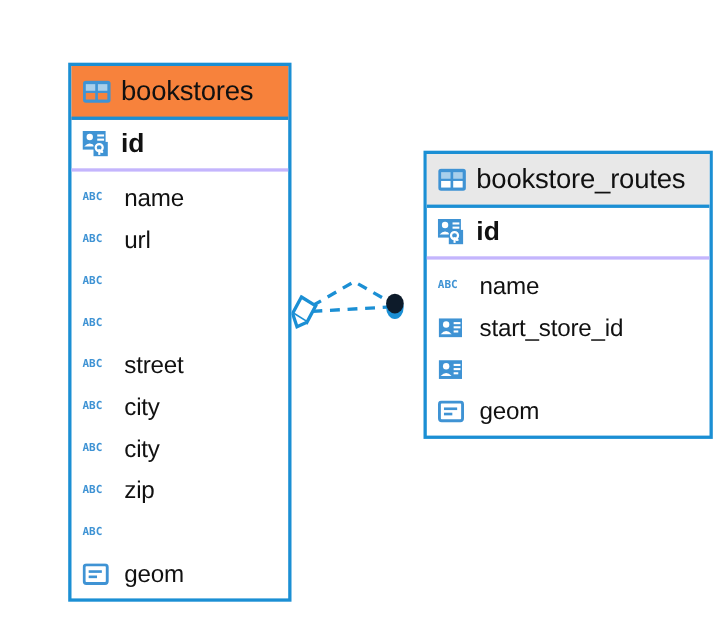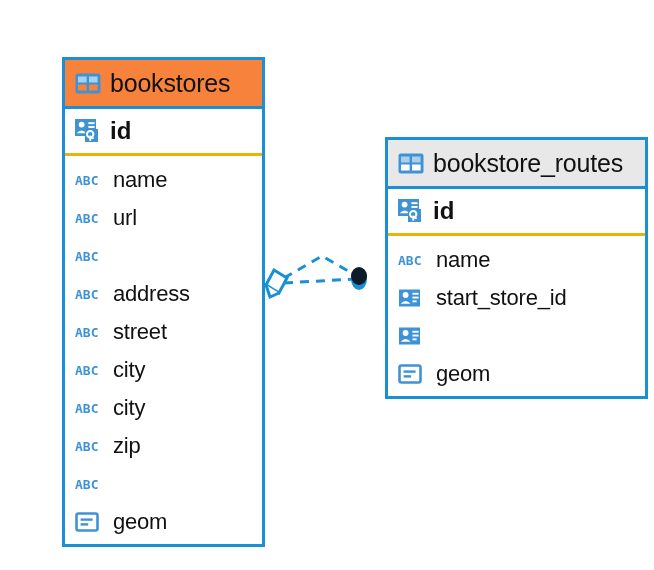--- a/index.html
+++ b/index.html
@@ -32,21 +32,21 @@
     color:#111111;
     letter-spacing:-0.2px;
     white-space:nowrap;
   }
   .pk-row{
     box-sizing:border-box;
     display:flex;align-items:center;
     gap:8px;
     height:47px;
     padding:0 10px;
-    border-bottom:3px solid #eab308;
+    border-bottom:3px solid #c4b5fd;
   }
   .pk-row .fname{
     font-size:24px;font-weight:bold;color:#111111;
   }
   .fields{padding:5px 0 6px 0;}
   .field{
     box-sizing:border-box;
     display:flex;align-items:center;
     gap:8px;
     height:38px;
@@ -56,21 +56,21 @@
     font-size:22px;color:#111111;white-space:nowrap;
     letter-spacing:-0.2px;
   }
 
   
   .ic{flex:0 0 auto;display:block;}
   .ic-abc{
     flex:0 0 auto;
     width:30px;
     font-family:"DejaVu Sans Mono","Liberation Mono",monospace;
-    font-size:13px;
+    font-size:10px;
     font-weight:bold;
     color:#3f93d4;
     letter-spacing:0px;
     line-height:1;
     text-align:left;
   }
 
   
   #connector{position:absolute;left:0;top:0;width:654px;height:570px;pointer-events:none;}
 </style>
@@ -137,21 +137,20 @@
         <span class="ic-abc">ABC</span>
         <span class="fname">url</span>
       </div>
 
       <div class="field">
         <span class="ic-abc">ABC</span>
       </div>
 
       <div class="field">
         <span class="ic-abc">ABC</span>
-        <span class="fname">address</span>
       </div>
 
       <div class="field">
         <span class="ic-abc">ABC</span>
         <span class="fname">street</span>
       </div>
 
       <div class="field">
         <span class="ic-abc">ABC</span>
         <span class="fname">city</span>

